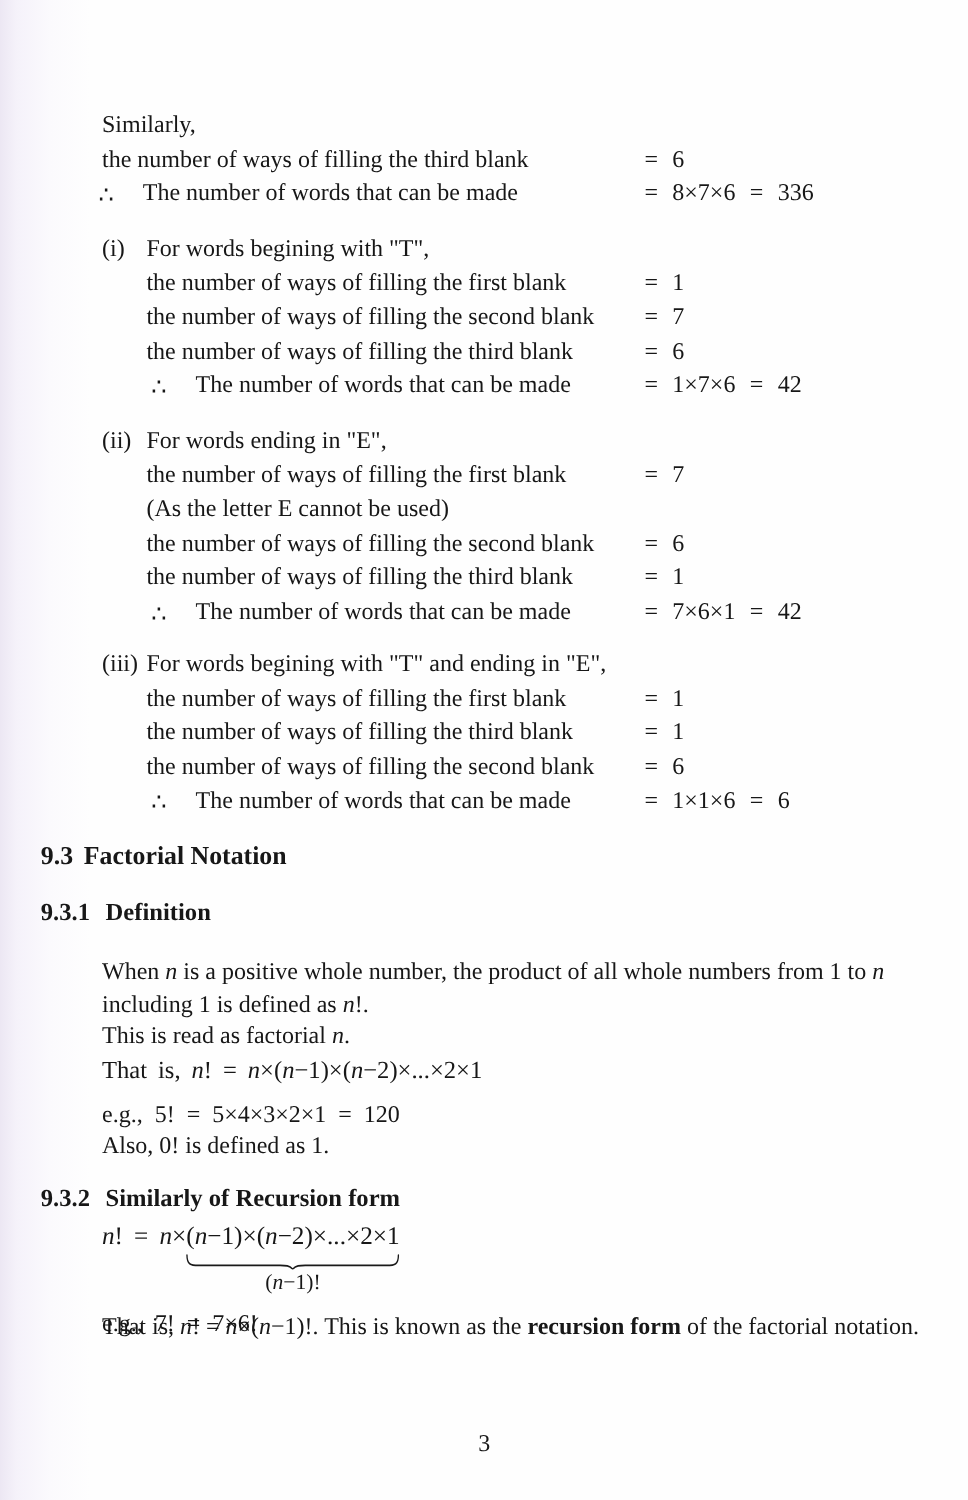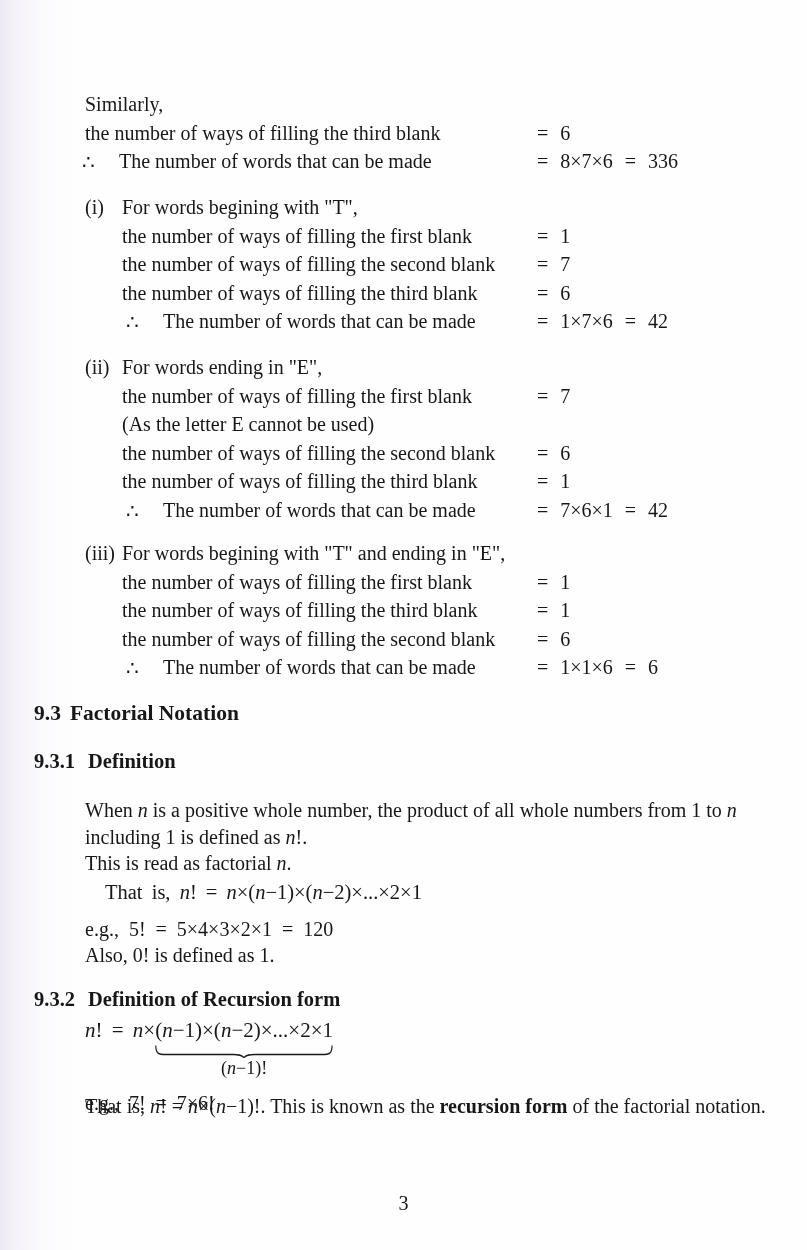--- a/index.html
+++ b/index.html
@@ -18,21 +18,21 @@
   .b-items .tflbl{left:78px;}
   .intro .tfsym{left:-3px;}
   .intro .tflbl{left:34px;}
   .val{position:absolute;left:452px;top:0;font-size:20px;word-spacing:7px;}
   .h1,.h2{position:absolute;left:34px;margin:0;font-weight:bold;white-space:nowrap;text-align:center;}
   .h1{font-size:21.5px;}
   .h2{font-size:20.5px;}
   .h-gap8 .hnum{margin-right:9px;}
   .h-gap12 .hnum{margin-right:13px;}
   .para{position:absolute;left:85px;font-size:20px;line-height:26.5px;white-space:nowrap;}
-  .fline{position:absolute;left:85px;font-size:20.5px;white-space:nowrap;word-spacing:4px;margin-left:20px;}
+  .fline{position:absolute;left:85px;font-size:20.5px;white-space:nowrap;word-spacing:4px;}
   .eg{position:absolute;left:85px;font-size:20px;white-space:nowrap;word-spacing:5px;}
   .eg.plain{word-spacing:0;text-align:right;}
   .recursion{position:absolute;left:85px;top:1018px;font-size:21px;white-space:nowrap;word-spacing:4px;}
   .braced{display:inline-block;position:relative;}
   .braced-svg{position:absolute;left:0;top:27px;width:100%;height:13px;}
   .brace-label{position:absolute;left:0;top:40px;width:100%;text-align:center;font-size:18px;word-spacing:0;}
   .sentence{position:absolute;left:85px;top:1095px;font-size:20px;white-space:nowrap;}
   .pagenum{position:absolute;left:0;top:1192px;width:100%;text-align:center;font-size:20px;}
   .it{font-style:italic;}
   .bd{font-weight:bold;}
@@ -143,21 +143,21 @@
     <div><span>When </span><span class="it">n</span><span> is a positive whole number, the product of all whole numbers from 1 to </span><span class="it">n</span></div>
     <div><span>including 1 is defined as </span><span class="it">n</span><span>!.</span></div>
     <div><span>This is read as factorial </span><span class="it">n</span><span>.</span></div>
   </div>
 
   <div class="fline" style="top:881px"><span>That is, </span><span class="it">n</span><span>! = </span><span class="it">n</span><span>×(</span><span class="it">n</span><span>−1)×(</span><span class="it">n</span><span>−2)×...×2×1</span></div>
   <div class="eg" style="top:918px">e.g., 5! = 5×4×3×2×1 = 120</div>
   <div class="eg plain" style="top:944px">Also, 0! is defined as 1.</div>
 
   <h3 class="h2 h-gap12" style="top:988px">
-    <span class="hnum">9.3.2</span><span>Definition of Recursion form</span>
+    <span class="hnum">9.3.2</span><span>Similarly of Recursion form</span>
   </h3>
 
   <div class="recursion">
     <span><span class="it">n</span><span>! = </span><span class="it">n</span><span>×</span></span><span class="braced">
       <span><span>(</span><span class="it">n</span><span>−1)×(</span><span class="it">n</span><span>−2)×...×2×1</span></span>
       <svg class="braced-svg" viewBox="0 0 220 13" preserveAspectRatio="none" aria-hidden="true">
         <path d="M1,1 C1,8.5 4.5,9.5 13,9.5 L97,9.5 C103,9.5 106.5,9.6 110,12.6 C113.5,9.6 117,9.5 123,9.5 L207,9.5 C215.5,9.5 219,8.5 219,1" stroke="#1a1a1a" stroke-width="1.4" fill="none" stroke-linecap="round"></path>
       </svg>
       <span class="brace-label"><span>(</span><span class="it">n</span><span>−1)!</span></span>
     </span>

